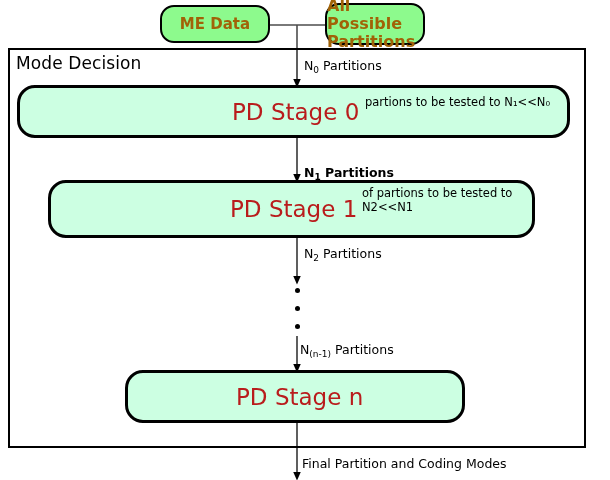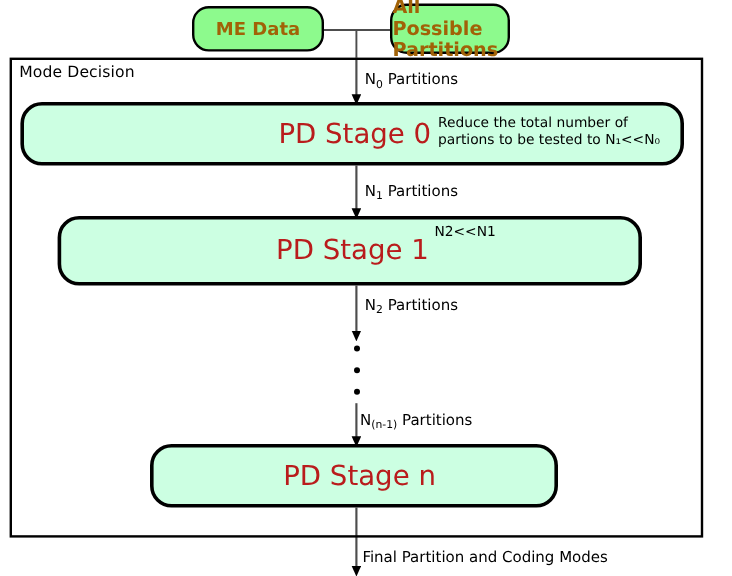--- a/index.html
+++ b/index.html
@@ -45,21 +45,21 @@
     position: absolute;
     left: 8px; top: 48px;
     width: 578px; height: 400px;
     border: 2px solid #000000;
     box-sizing: border-box;
     background: transparent;
   }
   #mode-decision-label {
     position: absolute;
     left: 16px; top: 53px;
-    font-size: 13px;
+    font-size: 17px;
     color: #000000;
     letter-spacing: 0.1px;
   }
 
   
   .stage-box {
     position: absolute;
     background: #ccffe2;
     border: 3px solid #000000;
     border-radius: 18px;
@@ -90,21 +90,21 @@
   #pd-stage-n-title { left: 236px; top: 384px; }
 
   
   .flow-label {
     position: absolute;
     font-size: 12.5px;
     color: #000000;
     white-space: nowrap;
   }
   #label-n0 { left: 304px; top: 58px; }
-  #label-n1 { left: 304px; top: 151px; }
+  #label-n1 { left: 304px; top: 165px; font-weight: bold; }
   #label-n2 { left: 304px; top: 246px; }
   #label-nn1 { left: 300px; top: 342px; }
   #label-final { left: 302px; top: 456px; }
 
   sub {
     font-size: 0.72em;
     vertical-align: baseline;
     position: relative;
     bottom: -0.28em;
   }
@@ -152,27 +152,27 @@
   <span>ME Data</span>
 </div>
 
 <div id="all-partitions-box" class="src-box">
   <span>All Possible Partitions</span>
 </div>
 
 <div id="pd-stage-0-box" class="stage-box"></div>
 <div id="pd-stage-0-title" class="stage-title">PD Stage 0</div>
 <div id="pd-stage-0-note" class="stage-note">
-  <div>Reduce the total number of</div>
   <div>partions to be tested to N₁&lt;&lt;N₀</div>
 </div>
 
 <div id="pd-stage-1-box" class="stage-box"></div>
 <div id="pd-stage-1-title" class="stage-title">PD Stage 1</div>
 <div id="pd-stage-1-note" class="stage-note">
+  <div>of partions to be tested to</div>
   <div>N2&lt;&lt;N1</div>
 </div>
 
 <div id="pd-stage-n-box" class="stage-box"></div>
 <div id="pd-stage-n-title" class="stage-title">PD Stage n</div>
 
 <div id="label-n0" class="flow-label">
   <span>N</span><sub>0</sub><span> Partitions</span>
 </div>
 

